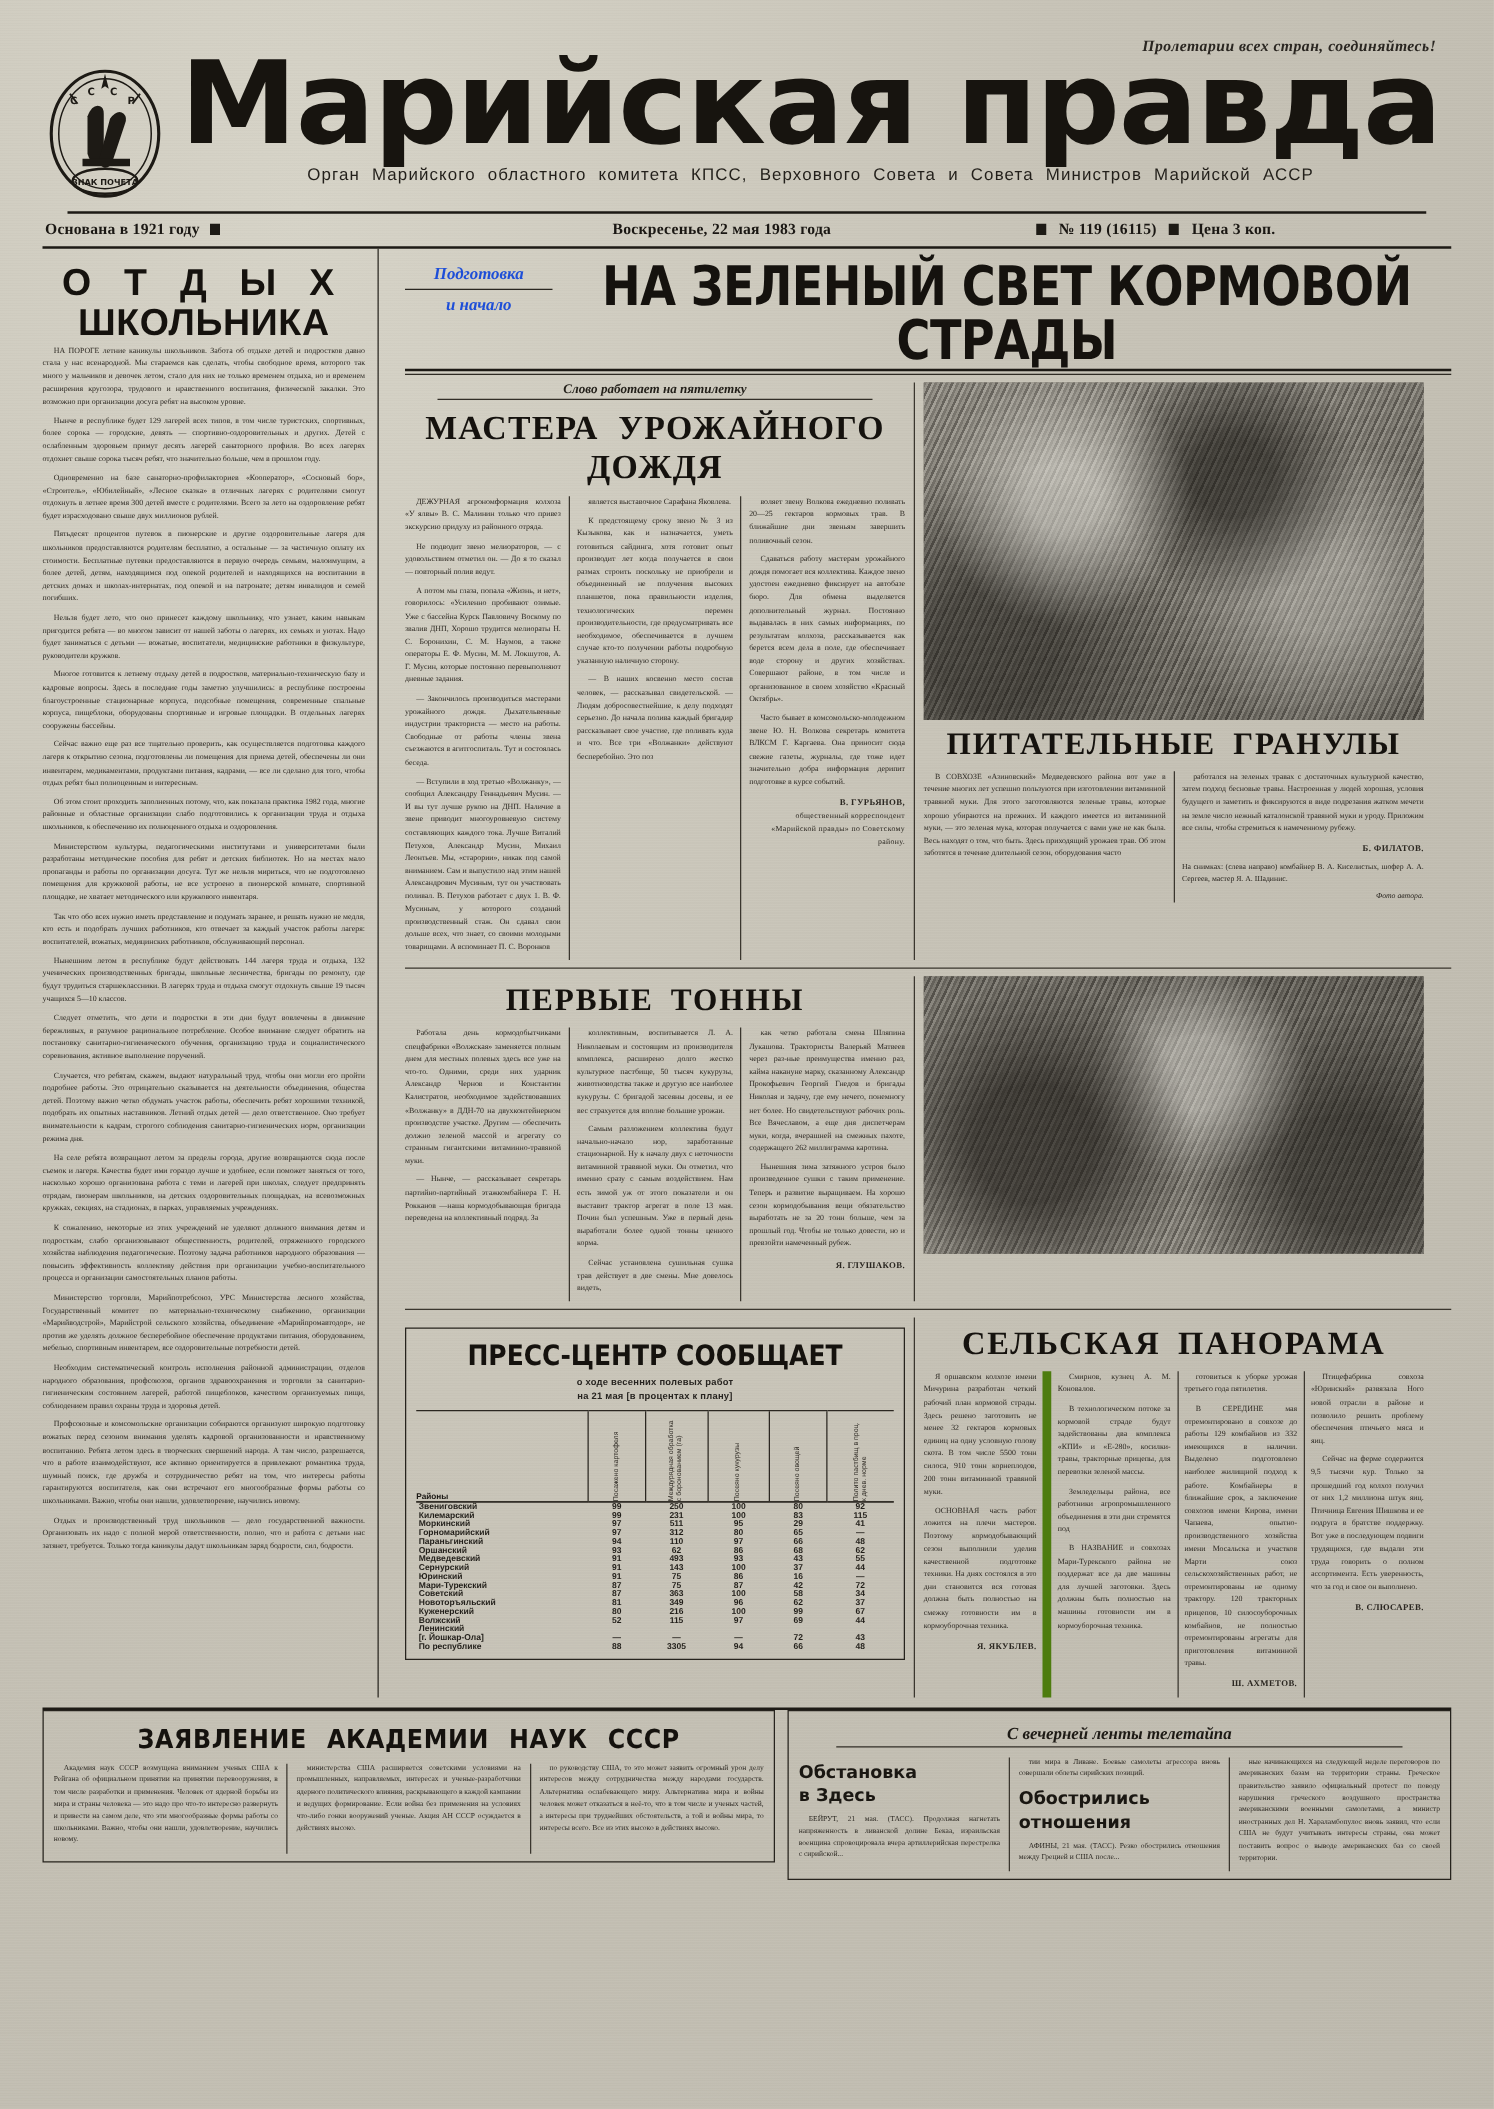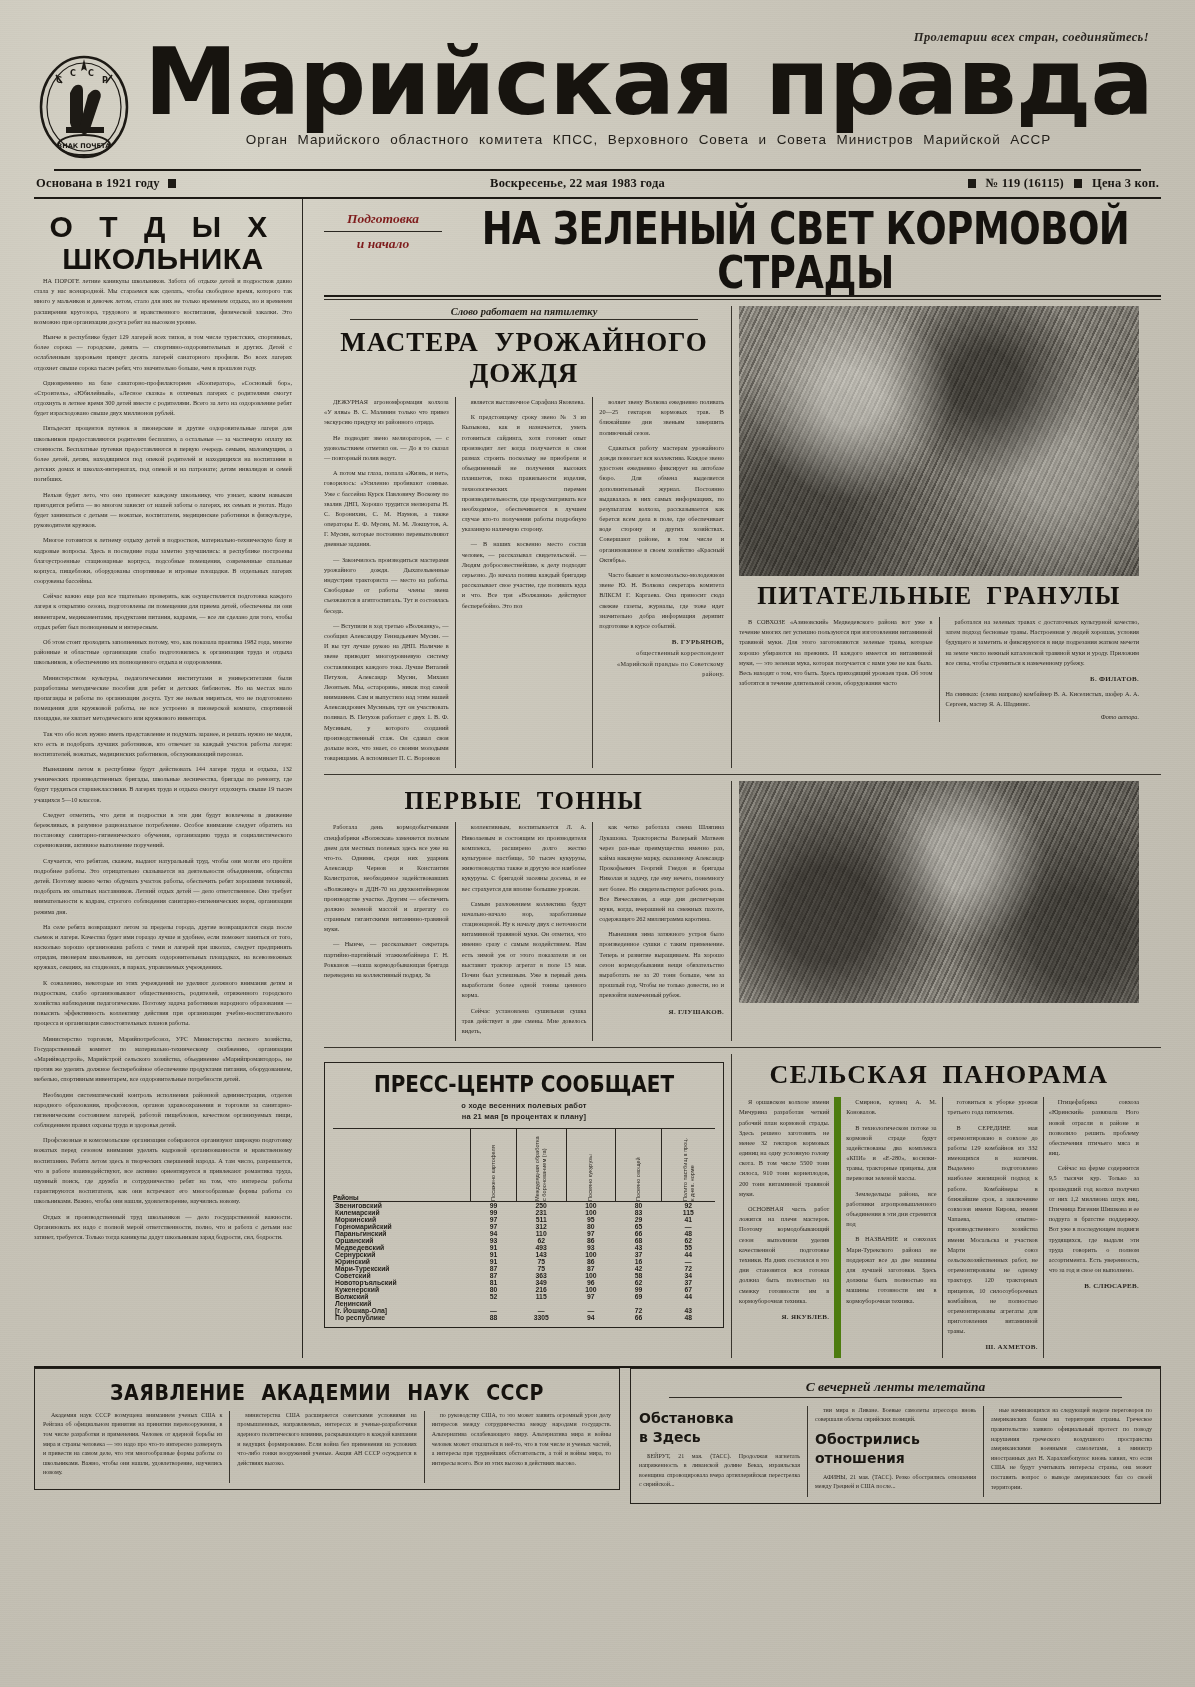--- a/index.html
+++ b/index.html
@@ -60,21 +60,21 @@
   .rule-thick{border:0;border-top:2.5px solid #1d1a15;margin:8px 18px 0 18px;}
 
   .dateline{
     display:flex;align-items:center;
     margin:5px 20px 0 20px;
     font-size:12.5px;font-weight:bold;
     letter-spacing:.2px;
   }
   .dateline .left{flex:0 0 290px;display:flex;align-items:center;gap:8px;}
   .dateline .mid{flex:1;text-align:center;}
-  .dateline .right{flex:0 0 330px;display:flex;align-items:center;justify-content:flex-end;gap:10px;}
+  .dateline .right{flex:0 0 330px;display:flex;align-items:center;gap:10px;}
   .sq{display:inline-block;width:8px;height:9px;background:#1d1a15;}
 
   
   .rule-double{margin:6px 18px 0 18px;border-top:2.5px solid #1d1a15;}
 
   
   .main{
     display:flex;
     margin:0 18px;
     gap:11px;
@@ -98,21 +98,21 @@
     color:#2b2721;
     -webkit-hyphens:auto;hyphens:auto;
   }
   .body-txt p{margin:0 0 5px 0;text-indent:9px;}
 
   
   .band{display:flex;align-items:stretch;margin-top:6px;}
   .kicker{
     flex:0 0 118px;padding:4px 8px 0 0;
     font-style:italic;font-weight:bold;font-size:13.5px;
-    line-height:1.45;text-align:center;color:#7f1d1d;
+    line-height:1.45;text-align:center;color:#1d4ed8;
   }
   .kicker .k1{border-bottom:1px solid #2a2721;padding-bottom:2px;display:block;}
   .kicker .k2{display:block;padding-top:2px;}
   .big-head{
     flex:1;
     font-family:"DejaVu Sans", sans-serif;
     font-weight:bold;
     font-size:37px;
     letter-spacing:-0.5px;
     line-height:1.0;

